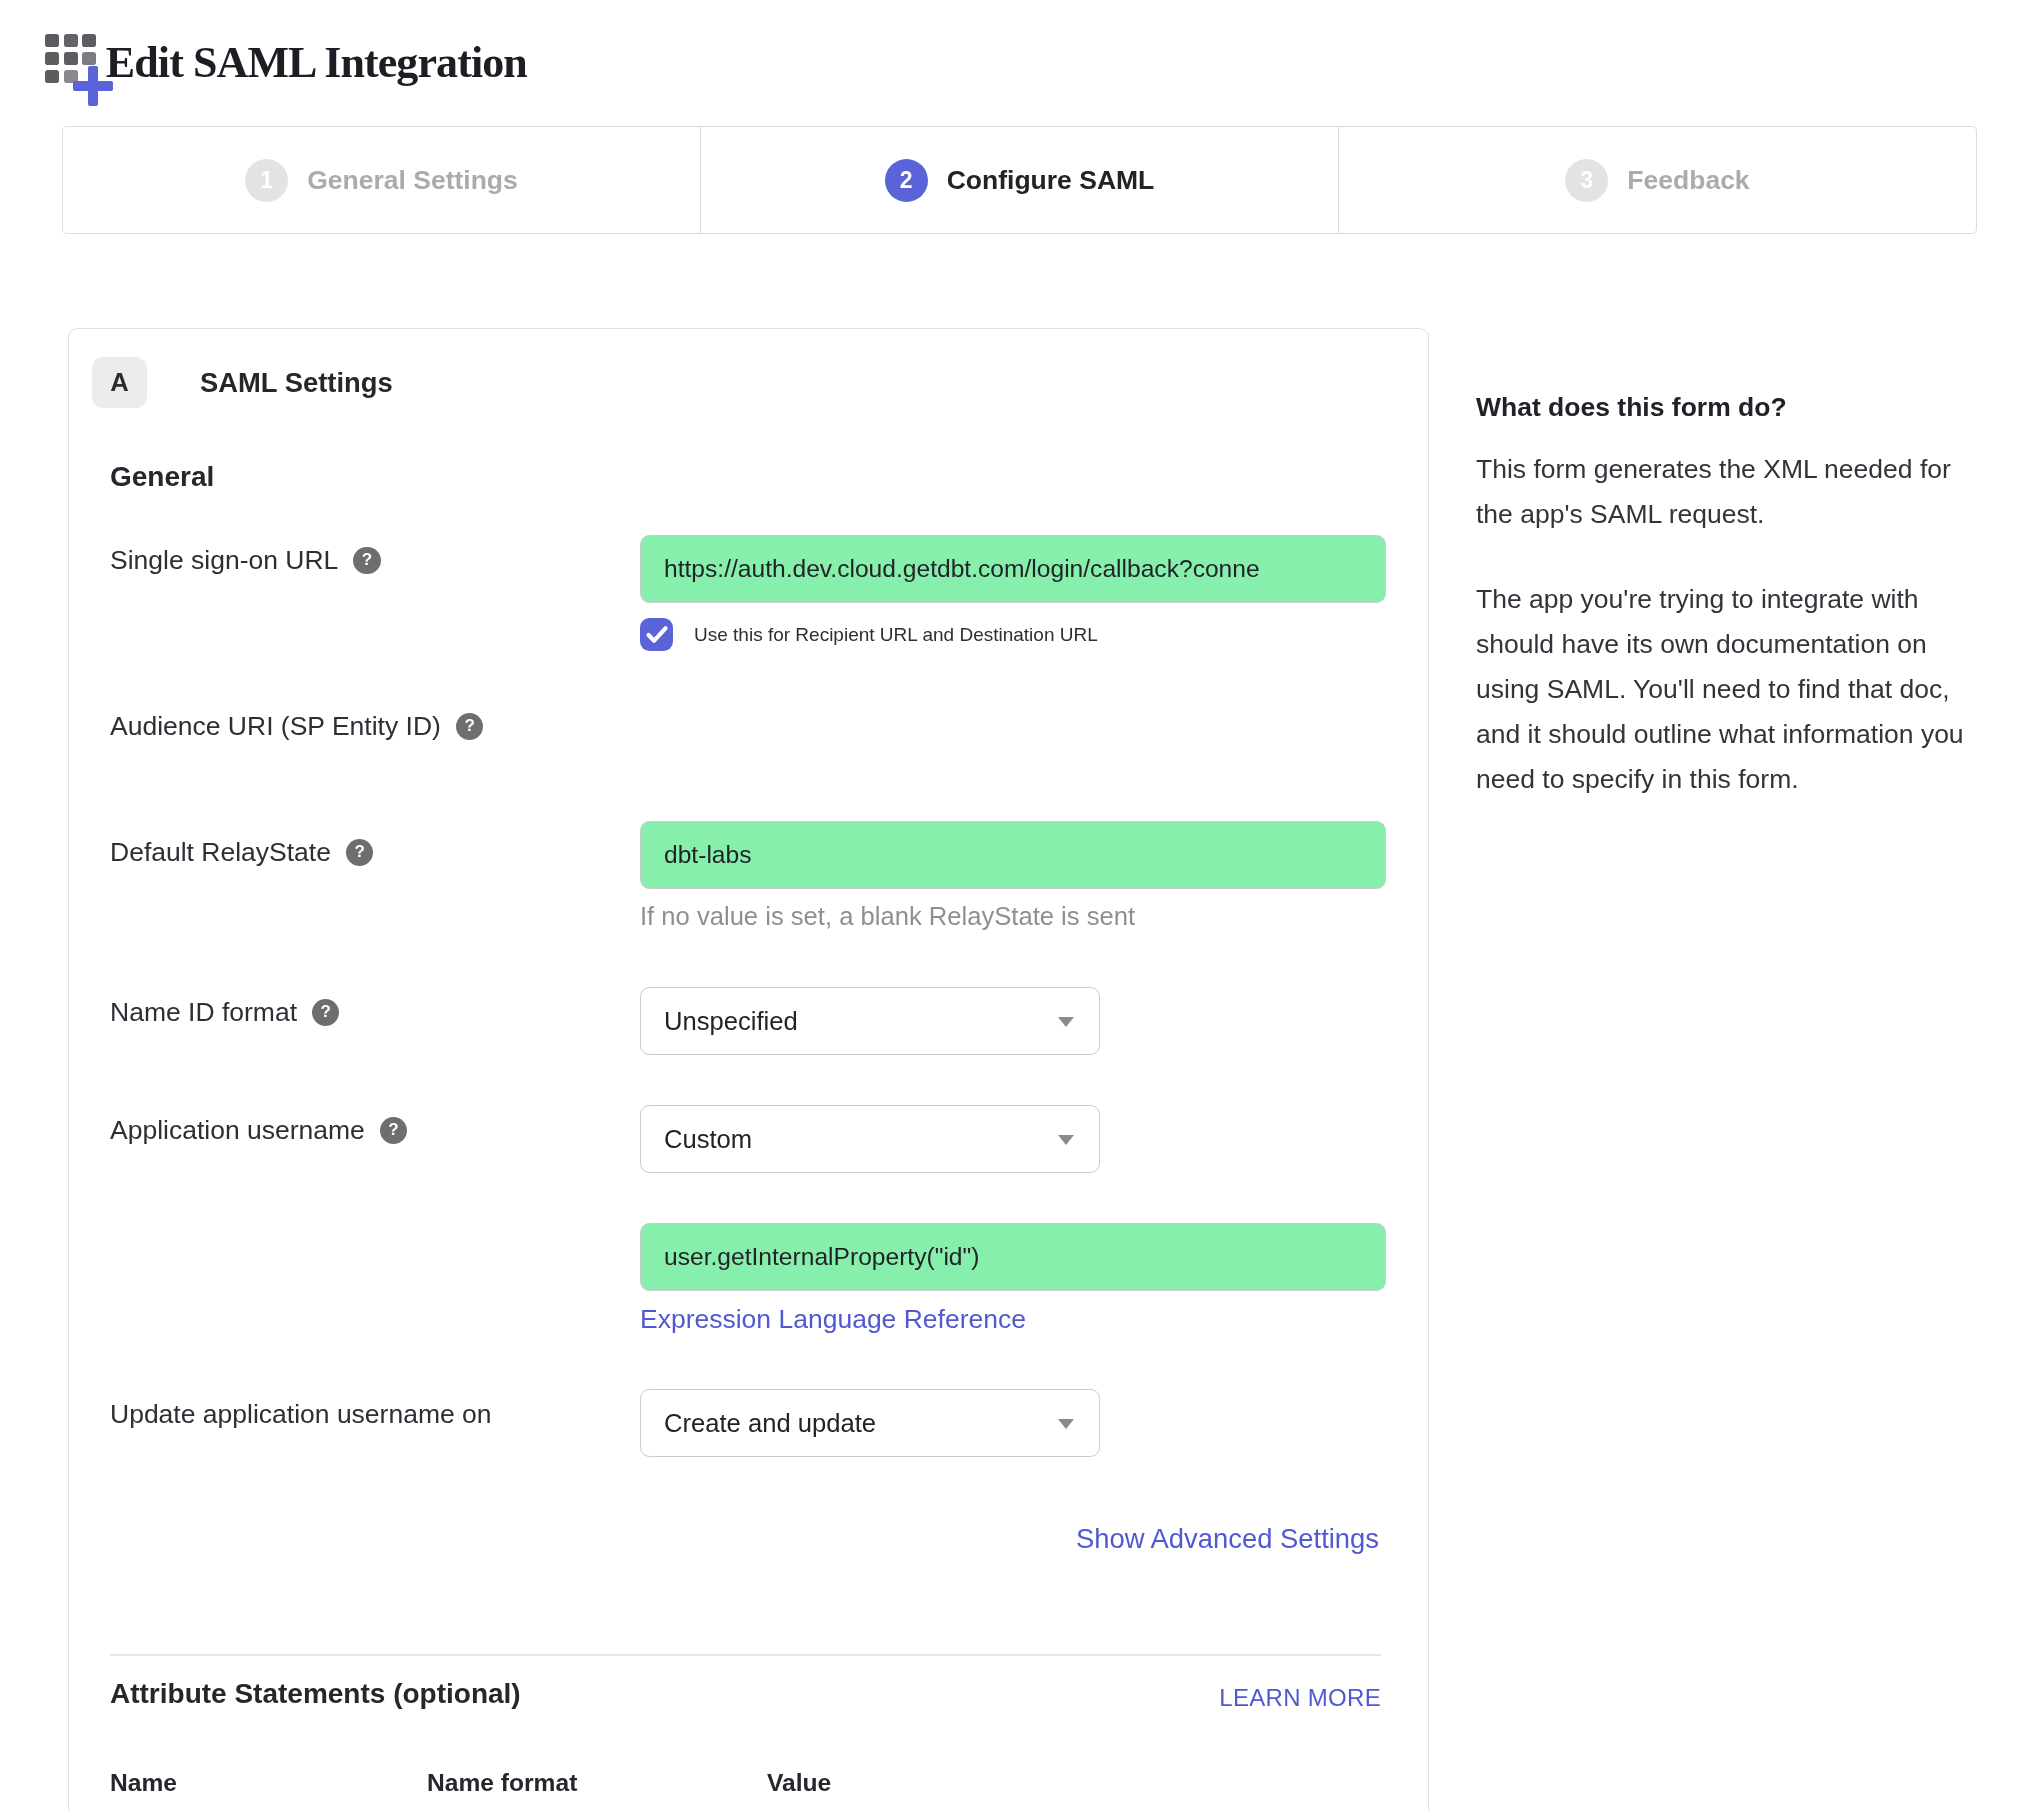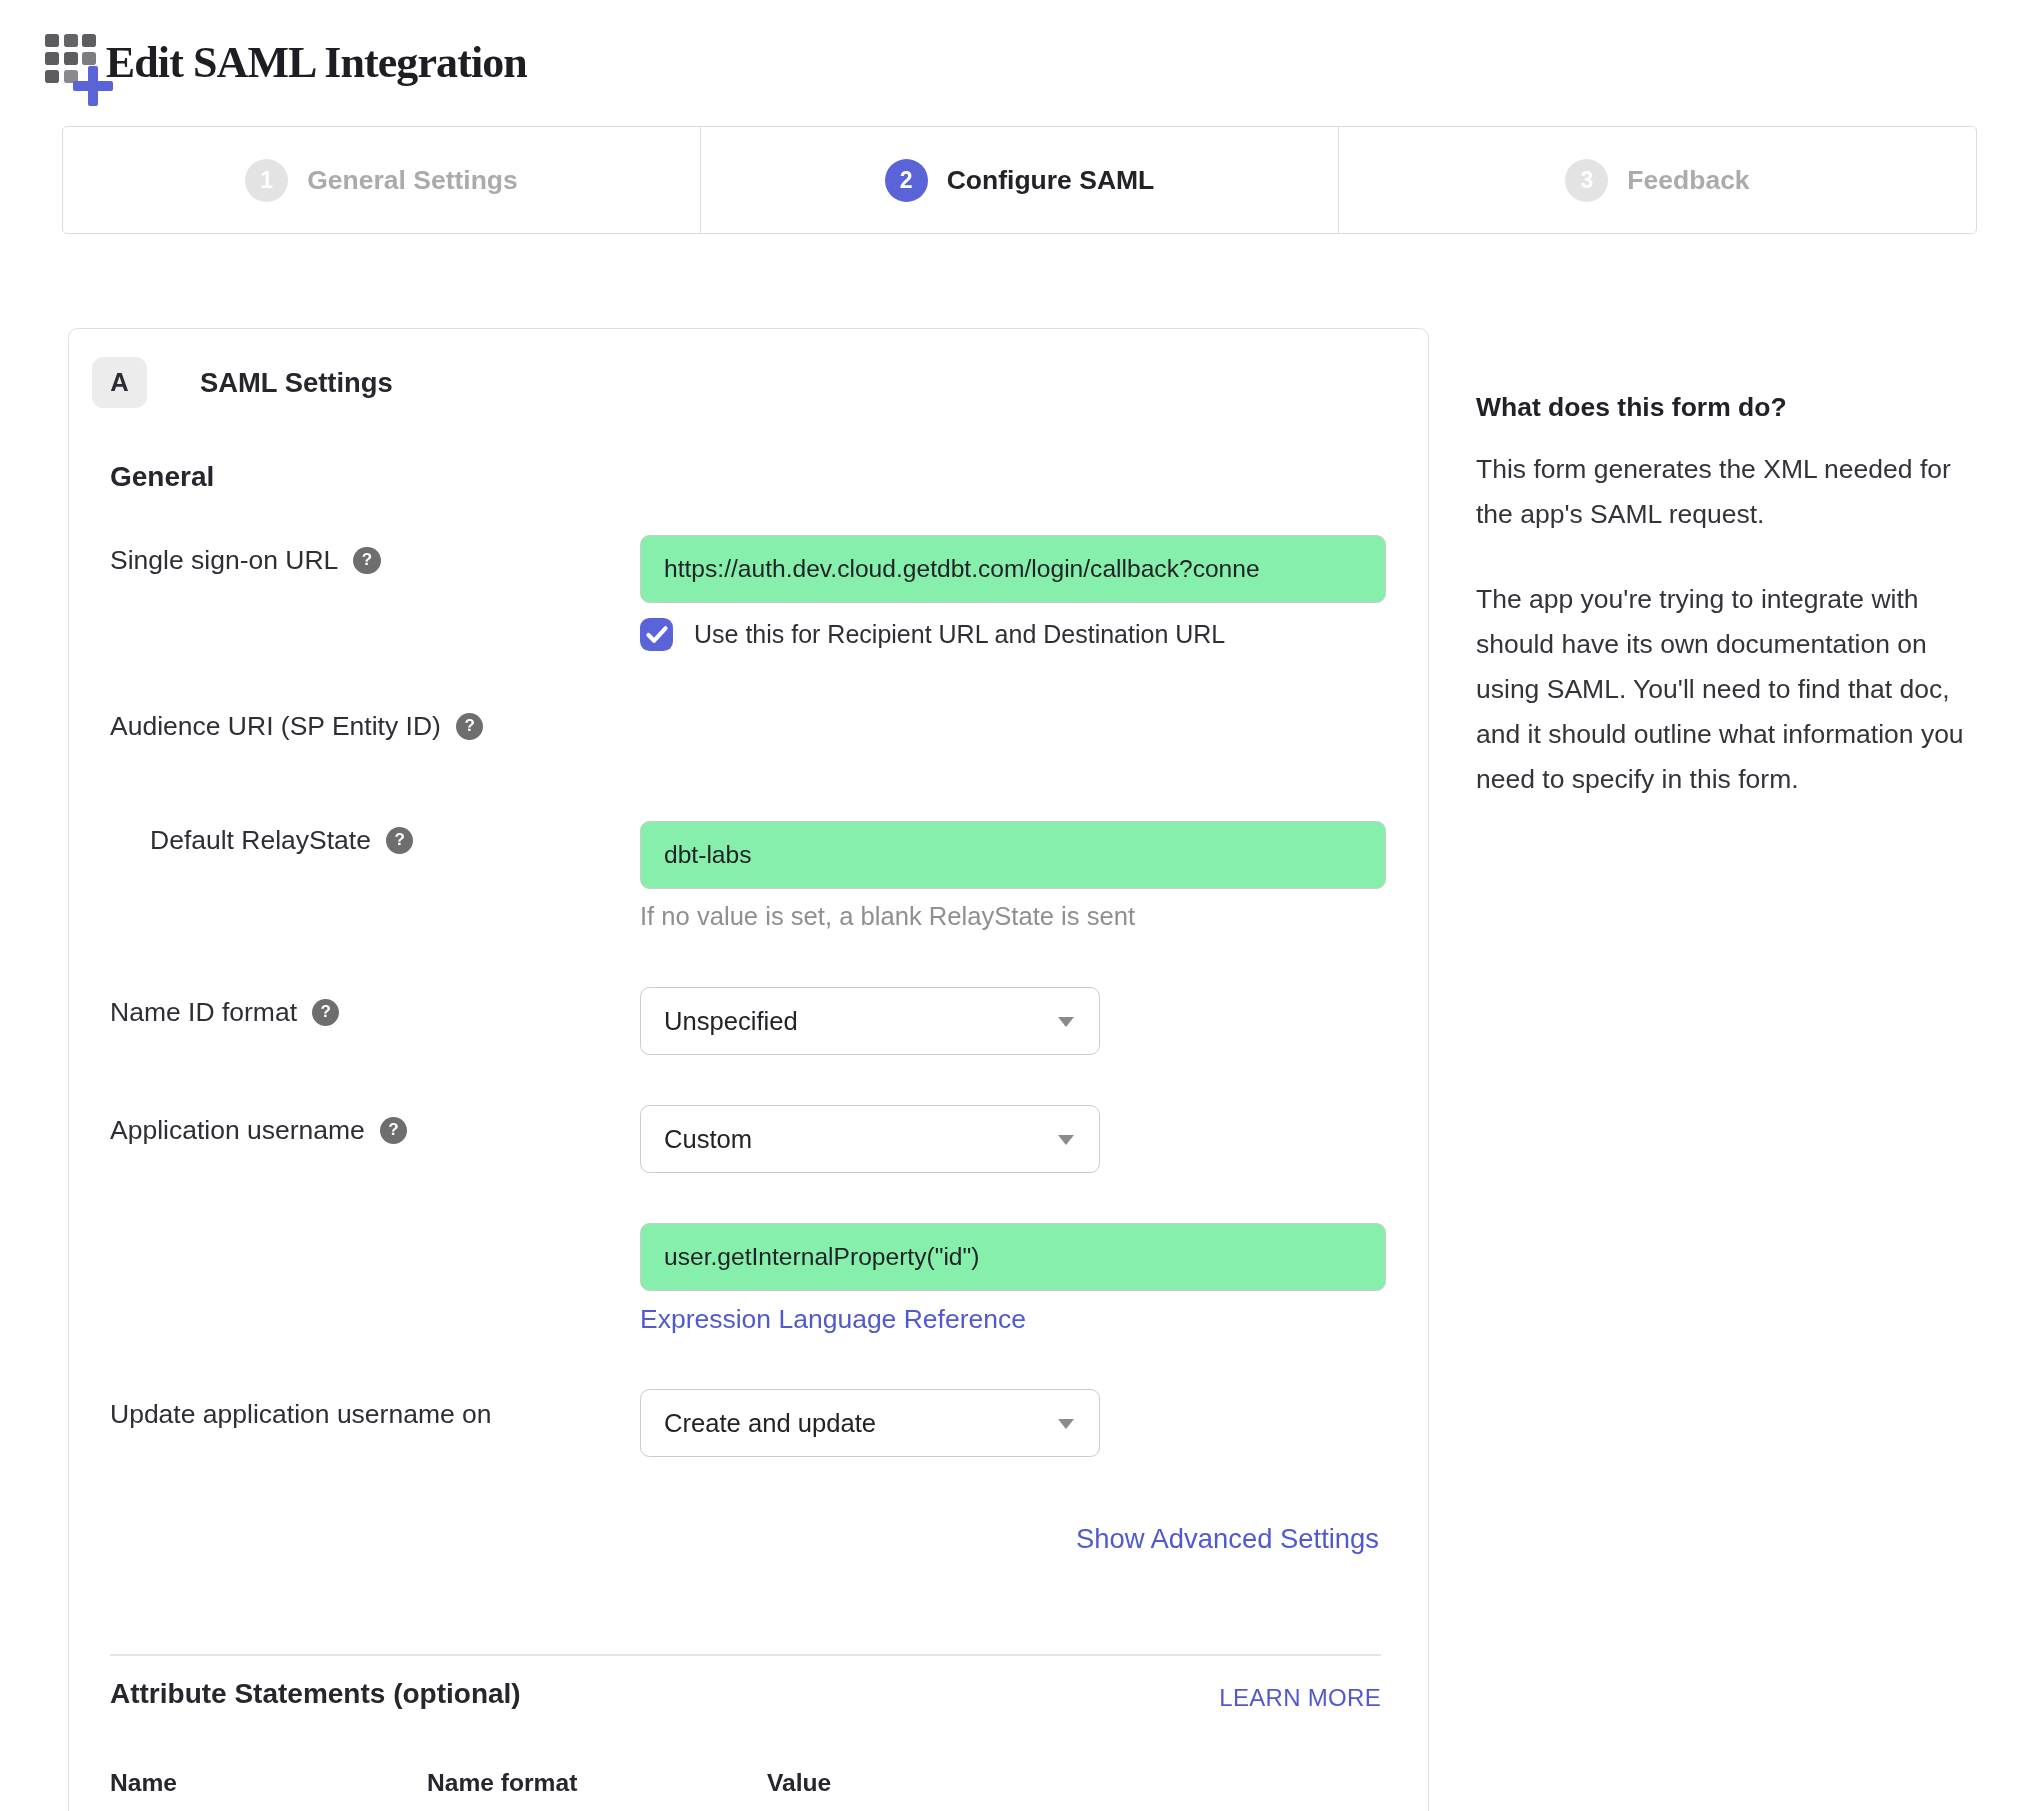--- a/index.html
+++ b/index.html
@@ -60,21 +60,21 @@
   .tb{left:571px;width:746px;height:68px;border:1.9px solid var(--input-border);border-radius:9.5px;
     font-size:24.6px;color:#222327;padding:8px 23px;background:#86efac;font-family:"Liberation Sans","DejaVu Sans",sans-serif;outline:none;}
   .select{left:571px;width:460px;height:68px;border:1.9px solid var(--input-border);border-radius:9.5px;background:#fff;
     display:flex;align-items:center;padding:0 23px;font-size:25.6px;color:#222327;cursor:pointer;}
   .caret{position:absolute;right:24.6px;top:50%;margin-top:-3.8px;width:0;height:0;
     border-left:8.5px solid transparent;border-right:8.5px solid transparent;border-top:10.4px solid #8b8b8b;}
 
   .checkbox-row{top:289px;left:571px;display:flex;align-items:center;gap:21px;}
   .checkbox{width:33px;height:33px;border-radius:9.5px;background:var(--accent);display:flex;align-items:center;justify-content:center;cursor:pointer;flex:0 0 auto;}
   .checkbox svg{display:block;}
-  .checkbox-label{font-size:25px;color:#2e2f35;}
+  .checkbox-label{font-size:19px;color:#2e2f35;}
 
   .hint{left:571px;font-size:25.6px;color:var(--text-gray);}
   .link{color:var(--link);cursor:pointer;text-decoration:none;}
   .expr-link{left:571px;font-size:26.5px;}
   .advanced-link{right:49px;font-size:27.4px;}
 
   .divider{top:1325px;left:41px;right:47px;height:1.9px;background:#e5e5e5;}
   .attr-heading{top:1349px;left:41px;font-size:28px;font-weight:700;color:#26272c;}
   .learn-more{top:1355px;right:47px;font-size:24px;font-weight:500;letter-spacing:0.3px;}
   .col-h{top:1440px;font-size:24.6px;font-weight:700;color:#26272c;}
@@ -148,21 +148,21 @@
       <span class="checkbox-label">Use this for Recipient URL and Destination URL</span>
     </div>
 
     <div class="abs field-label" style="top:382px;">
       <span>Audience URI (SP Entity ID)</span>
       <span class="help">
           <span>?</span>
         </span>
     </div>
 
-    <div class="abs field-label" style="top:496px;margin-left:40px;">
+    <div class="abs field-label" style="top:508px;">
       <span>Default RelayState</span>
       <span class="help">
           <span>?</span>
         </span>
     </div>
     <input class="abs tb" style="top: 492px;" value="dbt-labs">
     <div class="abs hint" style="top:573px;">If no value is set, a blank RelayState is sent</div>
 
     <div class="abs field-label" style="top:668px;">
       <span>Name ID format</span>

